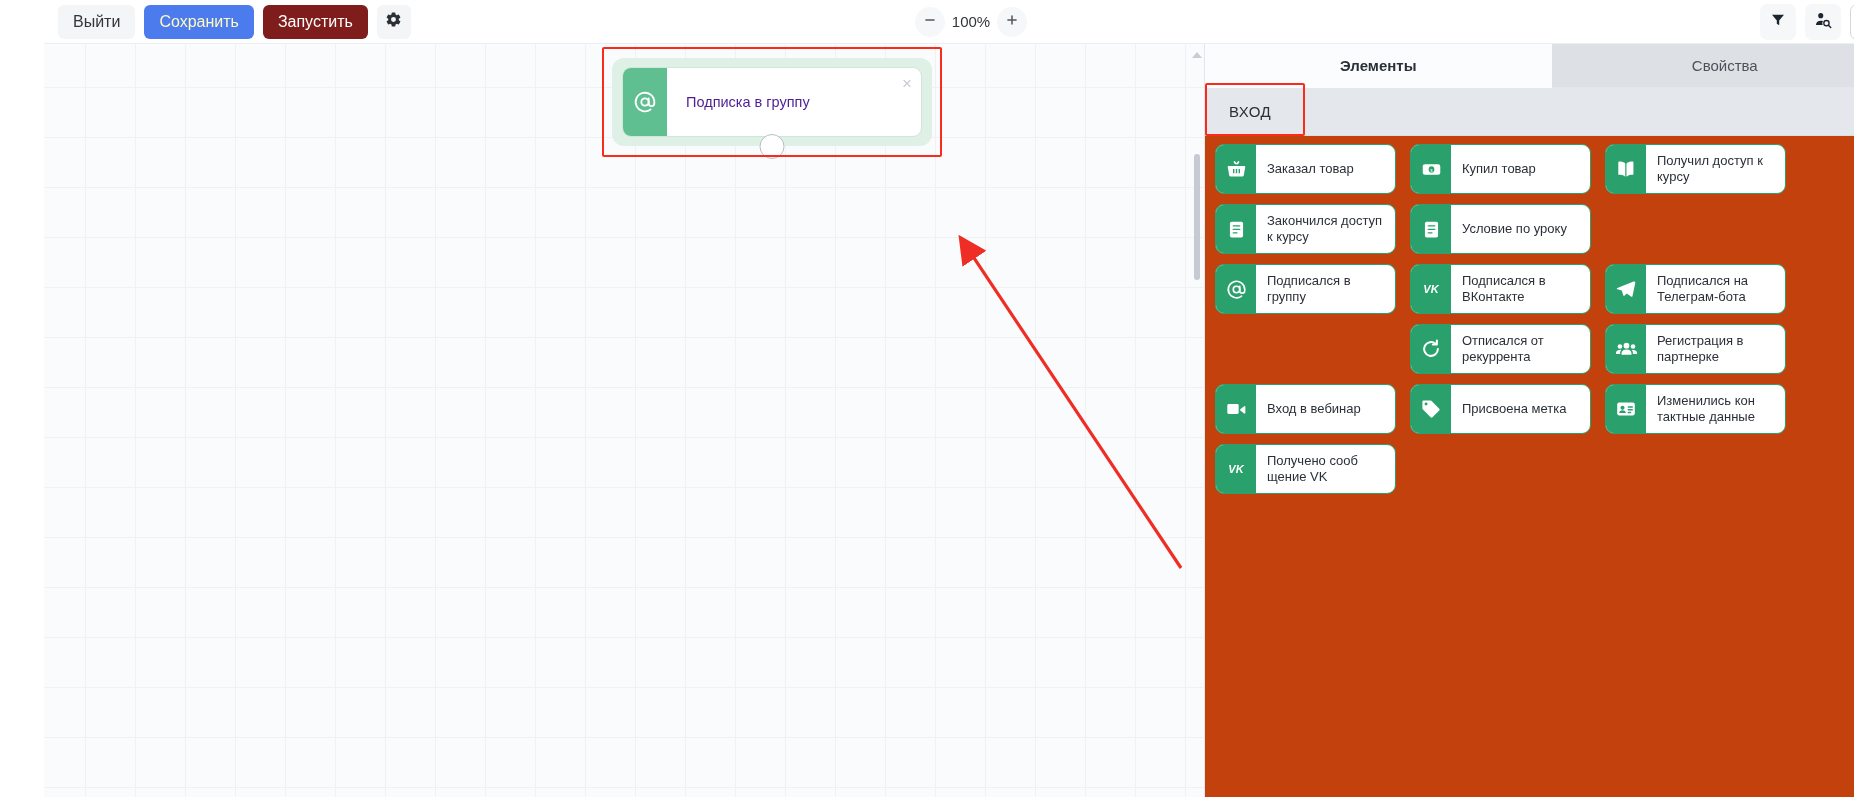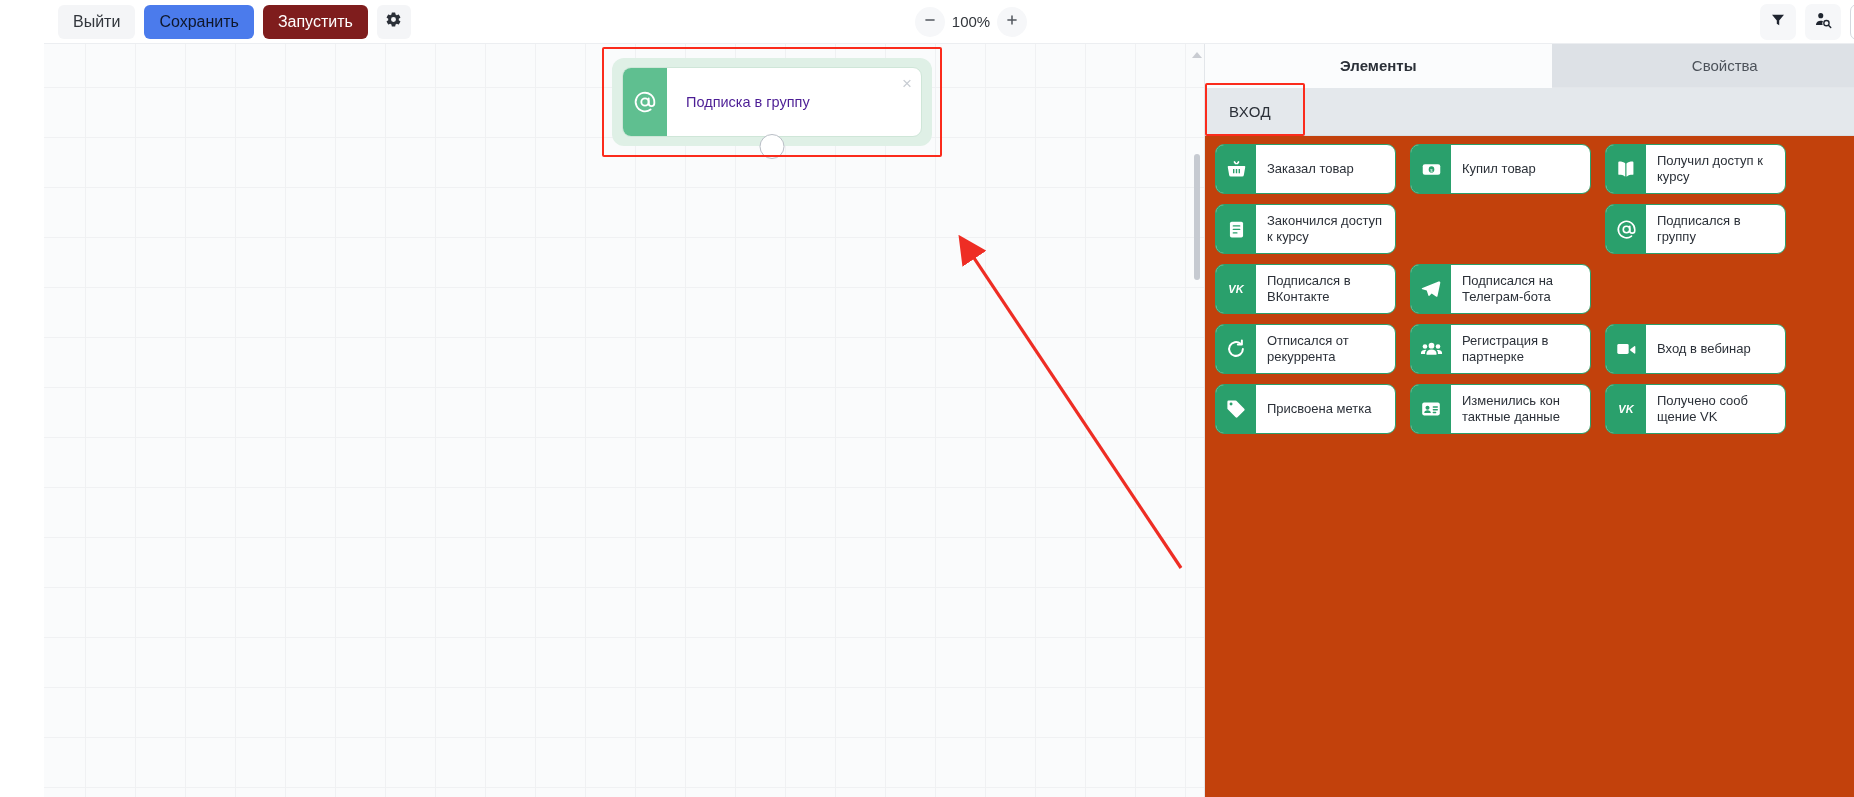--- a/index.html
+++ b/index.html
@@ -17,21 +17,21 @@
     display: flex; align-items: center; z-index: 40;
   }
   .tb-left { display: flex; align-items: center; gap: 9px; padding-left: 14px; }
   .btn {
     height: 34px; border-radius: 6px; border: none;
     display: flex; align-items: center; justify-content: center;
     font-size: 16px; cursor: pointer; padding: 0 15px;
     font-family: "Liberation Sans", sans-serif; white-space: nowrap;
   }
   .btn-exit { background: #f4f5f7; color: #32363c; }
-  .btn-save { background: #4b7bec; color: #0f172a; }
+  .btn-save { background: #4b7bec; color: #fef9c3; }
   .btn-run  { background: #7f1d1d; color: #ffffff; }
   .btn-gear {
     width: 34px; height: 34px; background: #f4f5f7; border-radius: 6px;
     display: flex; align-items: center; justify-content: center; padding: 0;
   }
 
   .tb-center {
     position: absolute; left: 50%; transform: translateX(-50%);
     display: flex; align-items: center; gap: 5px;
   }
@@ -327,20 +327,31 @@
             <svg width="21" height="21" viewBox="0 0 24 24" fill="none">
                 <rect x="4.5" y="3" width="15" height="18" rx="2" fill="#ffffff"></rect>
                 <rect x="7.6" y="7" width="8.8" height="1.7" rx=".8" fill="#2aa06c"></rect>
                 <rect x="7.6" y="11" width="8.8" height="1.7" rx=".8" fill="#2aa06c"></rect>
                 <rect x="7.6" y="15" width="5.6" height="1.7" rx=".8" fill="#2aa06c"></rect>
               </svg>
           </div>
           <div class="card-label">Закончился доступ к курсу</div>
         </div>
 
+        <div class="card">
+          <div class="card-icon">
+            <svg width="21" height="21" viewBox="0 0 24 24" fill="none">
+                <rect x="4.5" y="3" width="15" height="18" rx="2" fill="#ffffff"></rect>
+                <rect x="7.6" y="7" width="8.8" height="1.7" rx=".8" fill="#2aa06c"></rect>
+                <rect x="7.6" y="11" width="8.8" height="1.7" rx=".8" fill="#2aa06c"></rect>
+                <rect x="7.6" y="15" width="5.6" height="1.7" rx=".8" fill="#2aa06c"></rect>
+              </svg>
+          </div>
+          <div class="card-label">Условие по уроку</div>
+        </div>
 
         <div class="card-spacer"></div>
 
         <div class="card selected">
           <div class="card-icon">
             <svg width="23" height="23" viewBox="0 0 24 24" fill="none" stroke="#ffffff" stroke-width="1.7" stroke-linecap="round">
               <circle cx="12" cy="12" r="3.4"></circle>
               <path d="M15.4 8.6v4.6a2.6 2.6 0 0 0 5.2 0V12a8.6 8.6 0 1 0-3.4 6.9"></path>
             </svg>
           </div>

